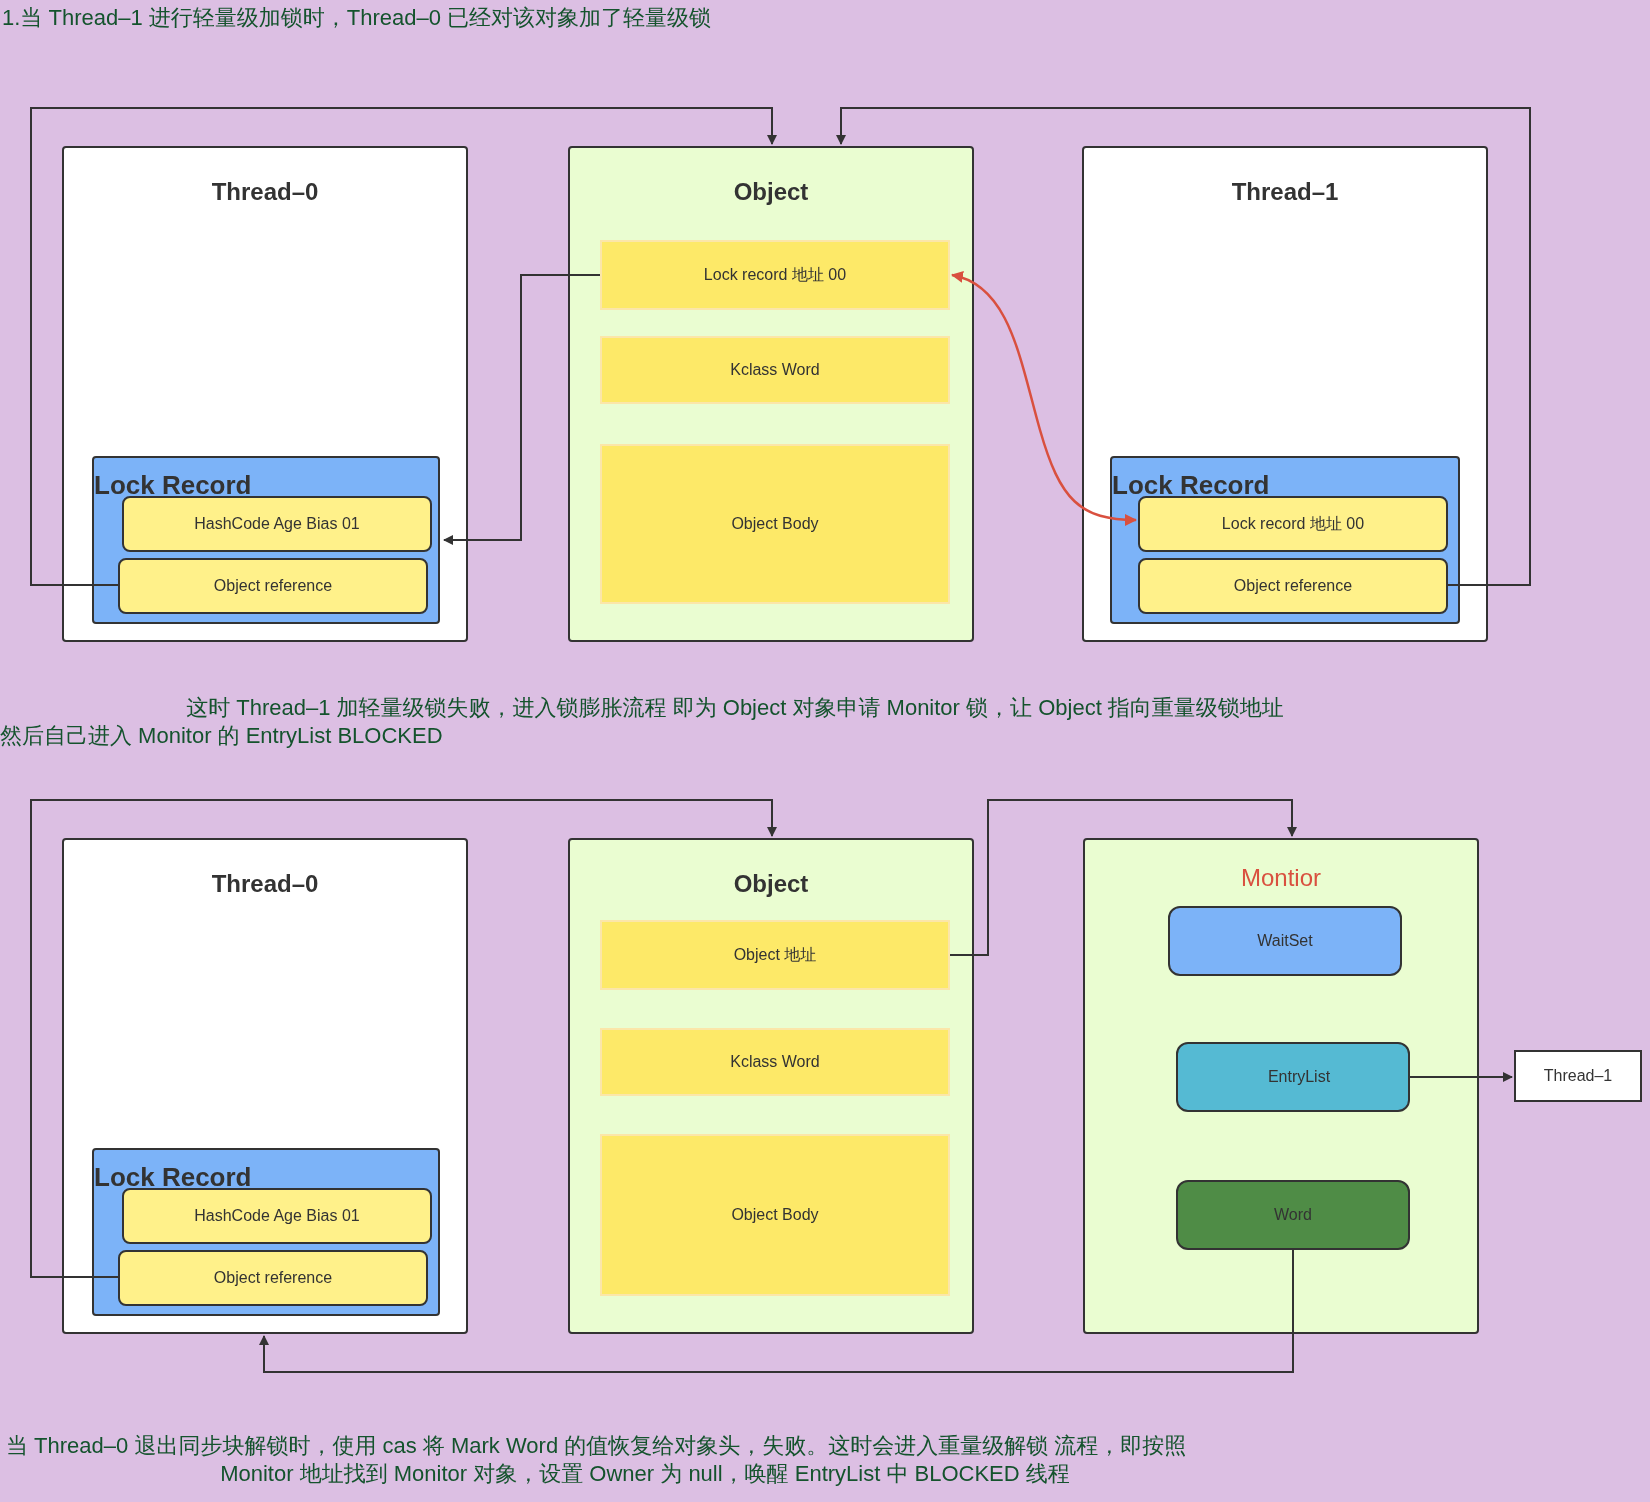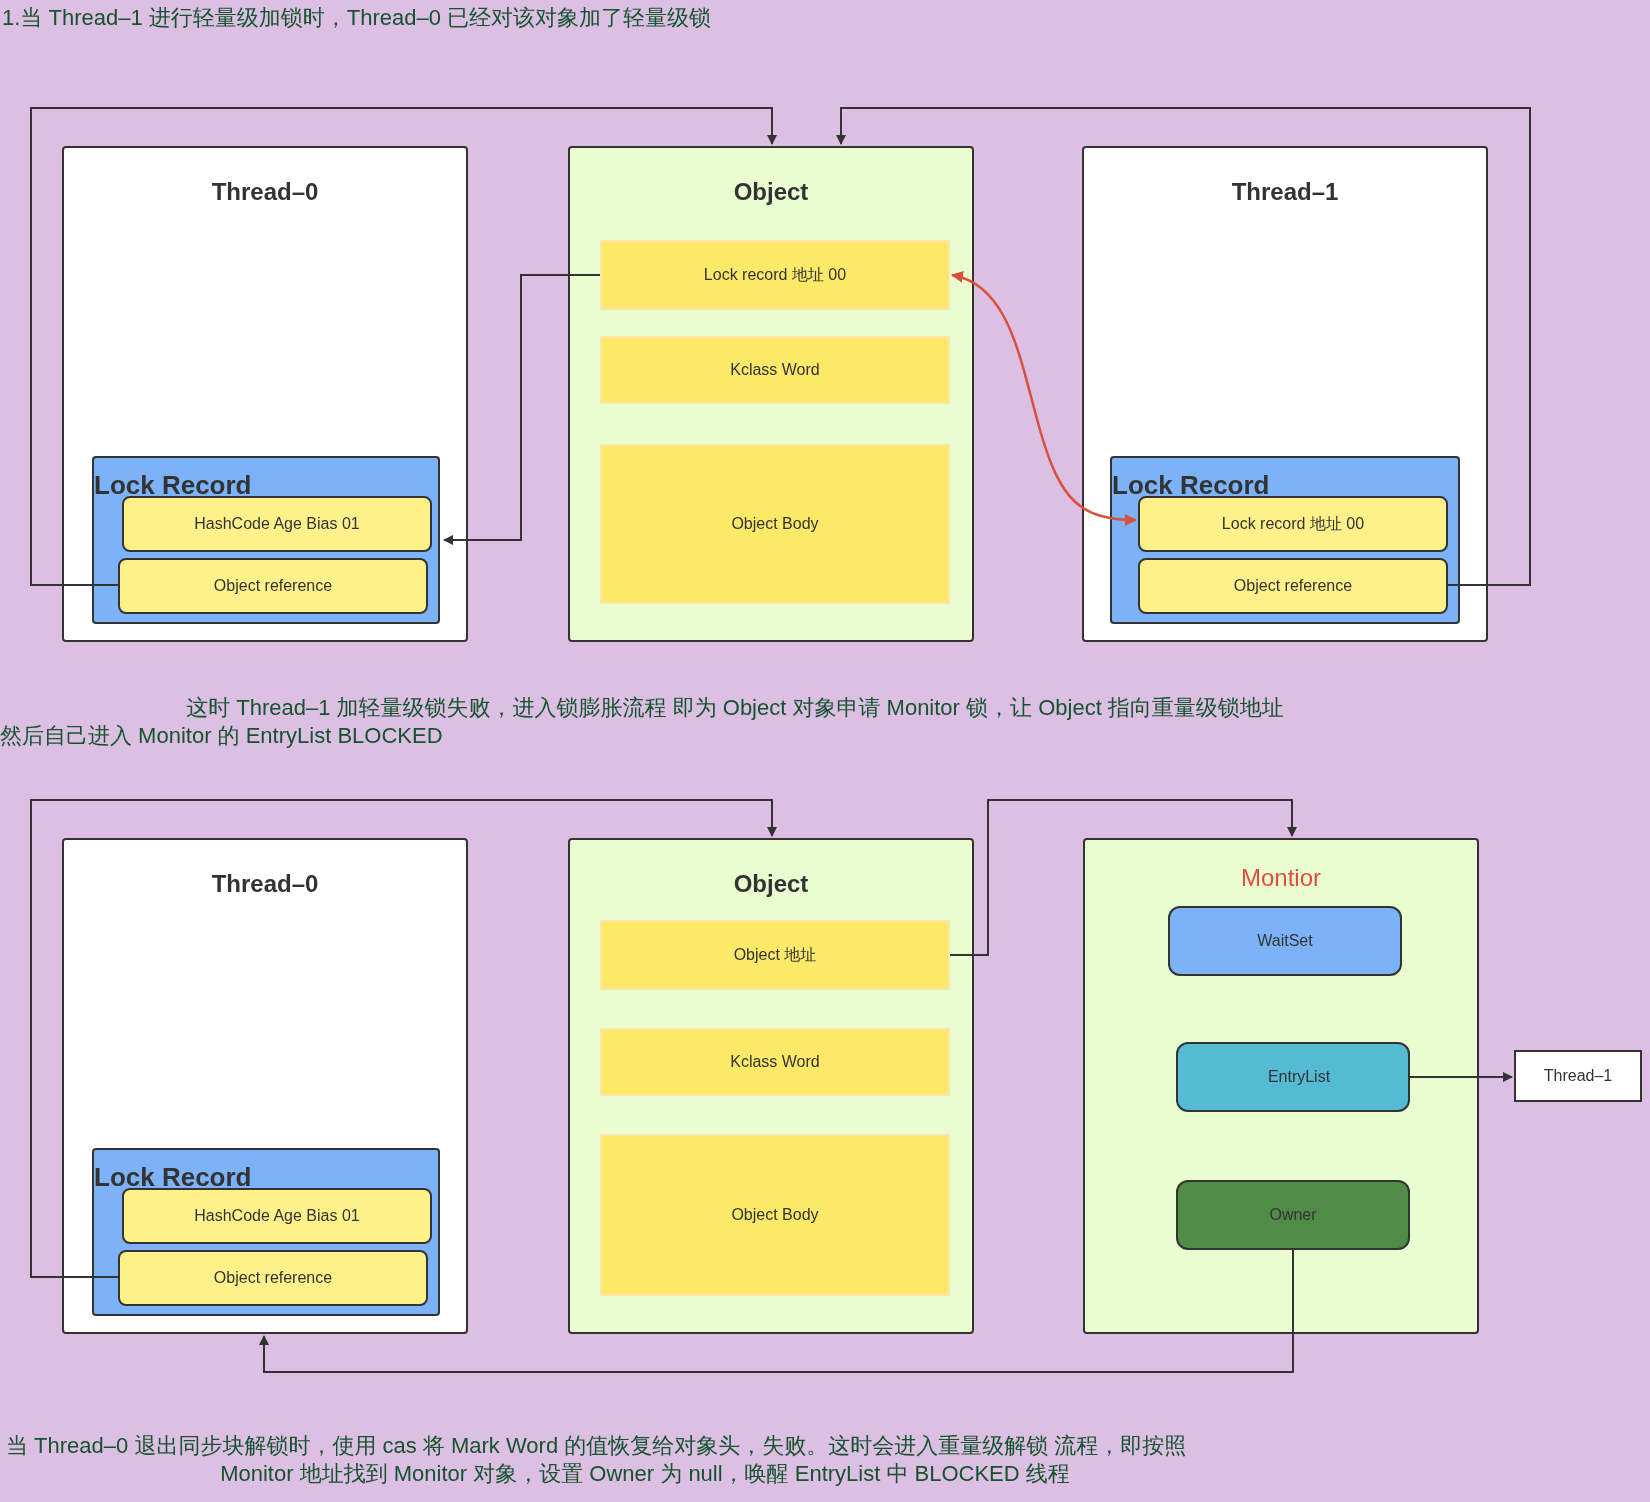--- a/index.html
+++ b/index.html
@@ -73,21 +73,21 @@
 </div>
 <div class="slot" style="left:600px;top:920px;width:350px;height:70px;">Object 地址</div>
 <div class="slot" style="left:600px;top:1028px;width:350px;height:68px;">Kclass  Word</div>
 <div class="slot" style="left:600px;top:1134px;width:350px;height:162px;">Object Body</div>
 
 <div class="box object" style="left:1083px;top:838px;width:396px;height:496px;">
   <div class="title" style="top:24px;color:#d9503f;font-weight:normal;">Montior</div>
 </div>
 <div class="mcell" style="left:1168px;top:906px;width:234px;height:70px;background:#7cb3f8;">WaitSet</div>
 <div class="mcell" style="left:1176px;top:1042px;width:234px;height:70px;background:#55bad3;padding-left:12px;">EntryList</div>
-<div class="mcell" style="left:1176px;top:1180px;width:234px;height:70px;background:#4f8c46;">Owner</div>
+<div class="mcell" style="left:1176px;top:1180px;width:234px;height:70px;background:#4f8c46;">Word</div>
 
 <div class="abs" style="left:1514px;top:1050px;width:128px;height:52px;background:#fff;border:2px solid #333;box-sizing:border-box;display:flex;align-items:center;justify-content:center;font-size:16px;color:#333;">Thread–1</div>
 
 <svg class="lines" width="1650" height="1502">
   <defs>
     <marker id="ah" markerWidth="10" markerHeight="10" refX="9" refY="5" orient="auto" markerUnits="userSpaceOnUse">
       <path d="M0,0 L10,5 L0,10 z" fill="#333"></path>
     </marker>
     <marker id="ahr" markerWidth="12" markerHeight="12" refX="11" refY="6" orient="auto" markerUnits="userSpaceOnUse">
       <path d="M0,0 L12,6 L0,12 z" fill="#d9503f"></path>

